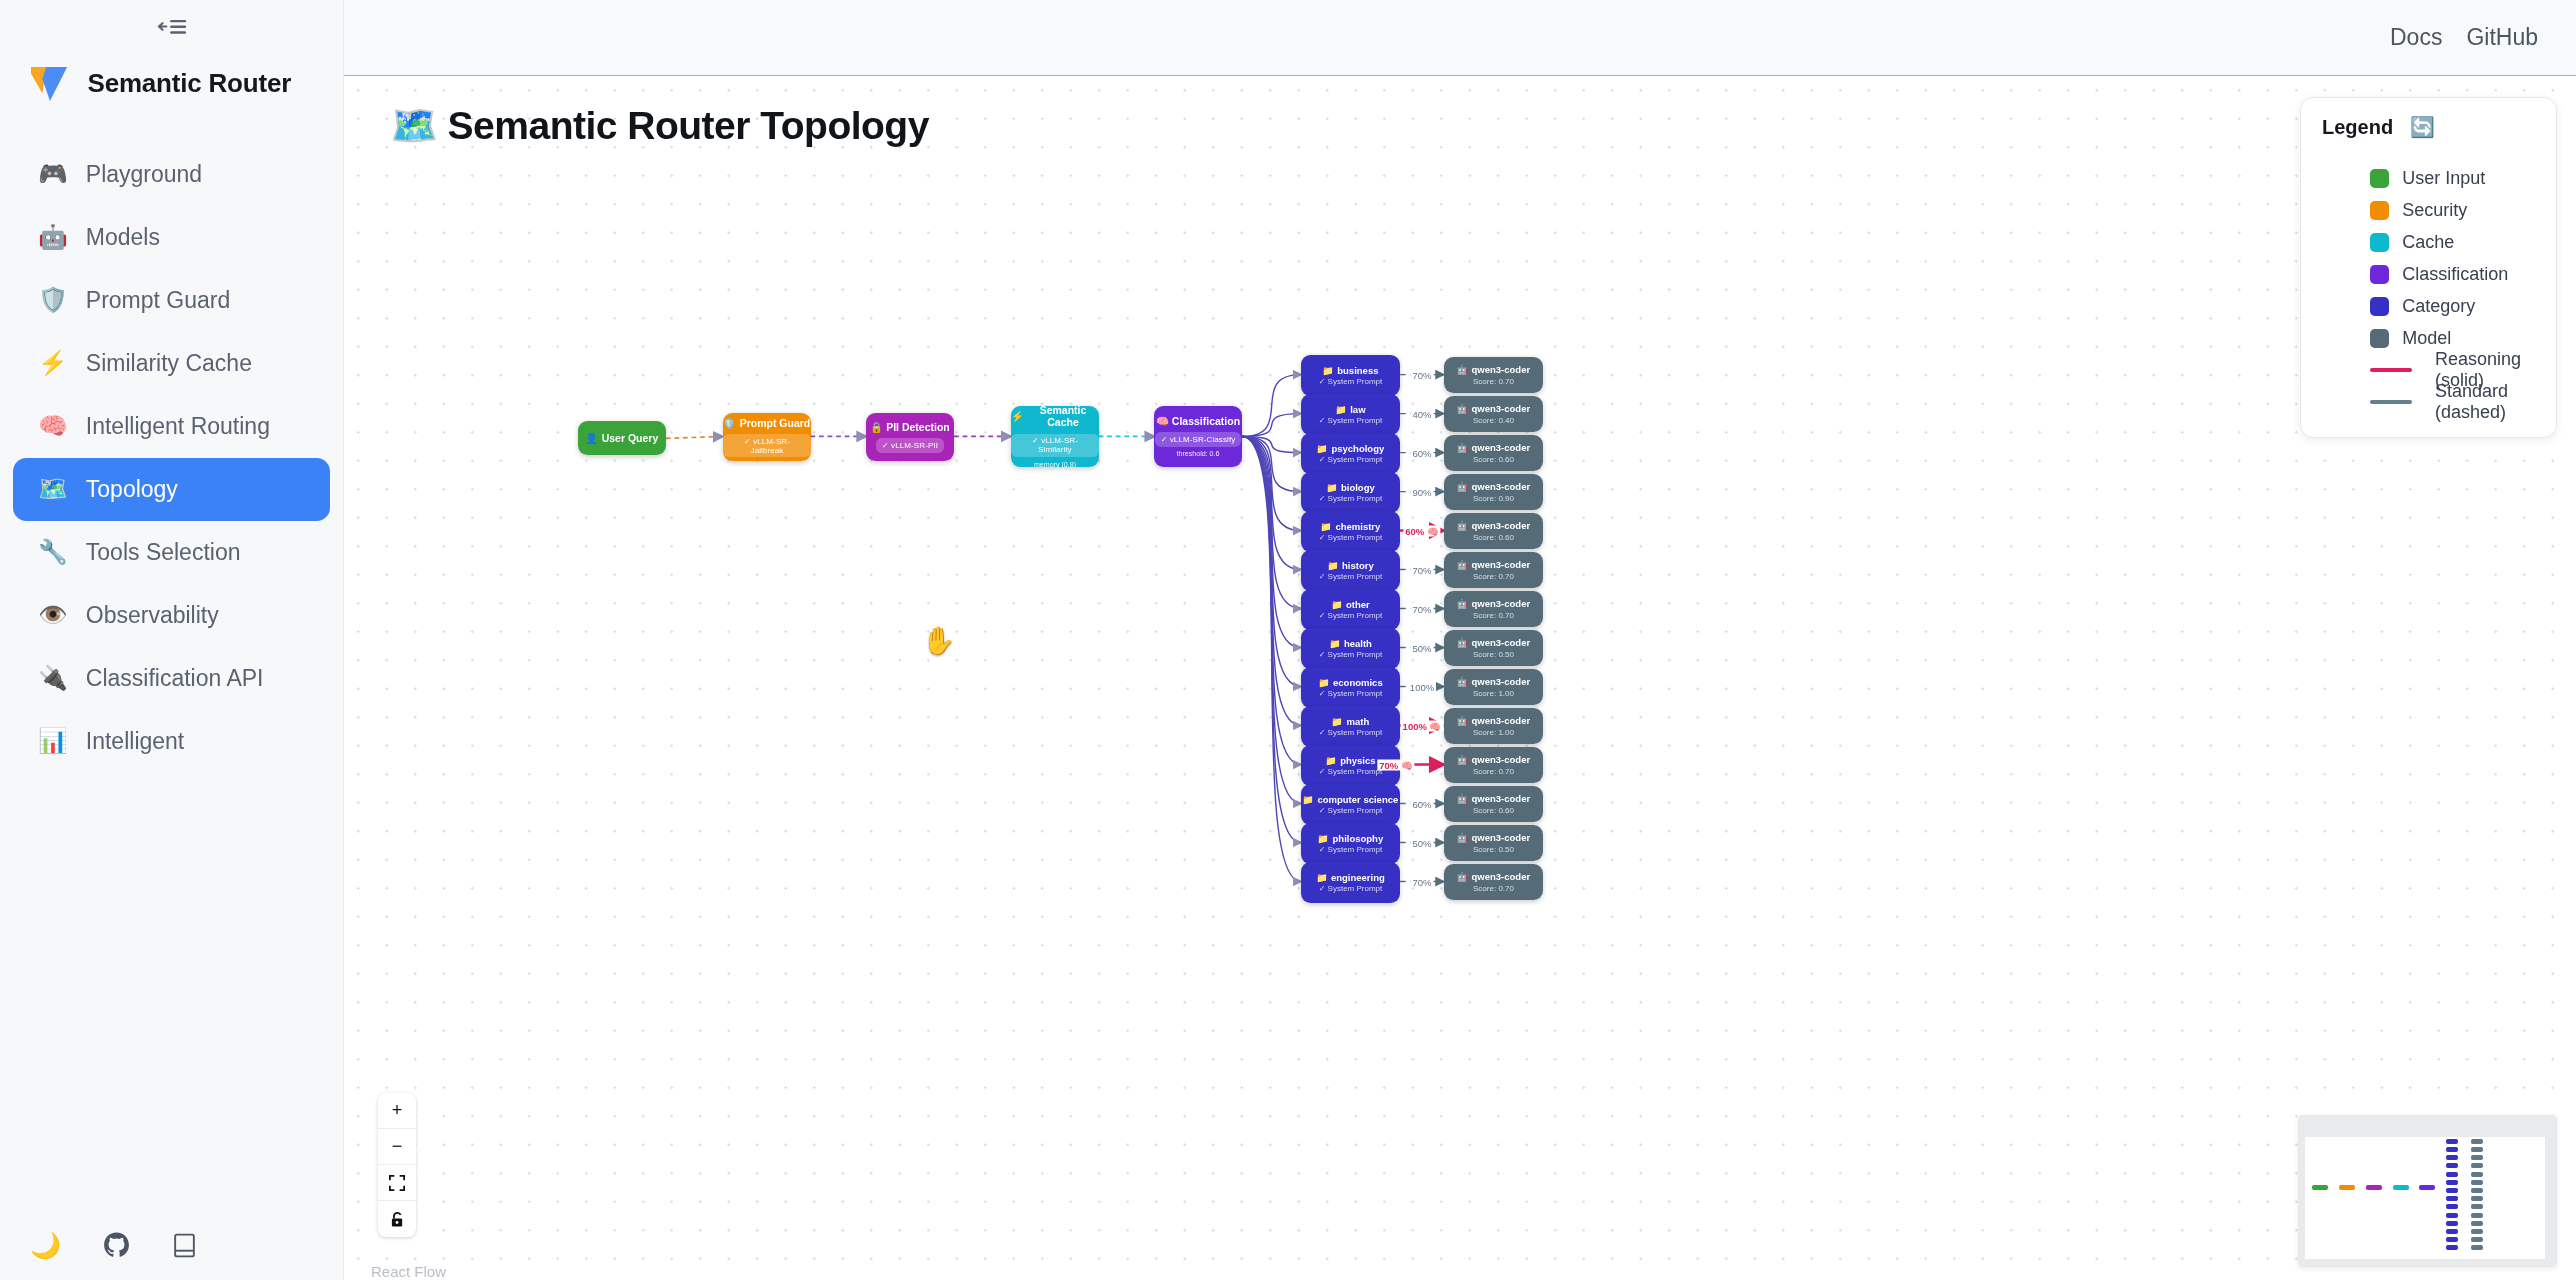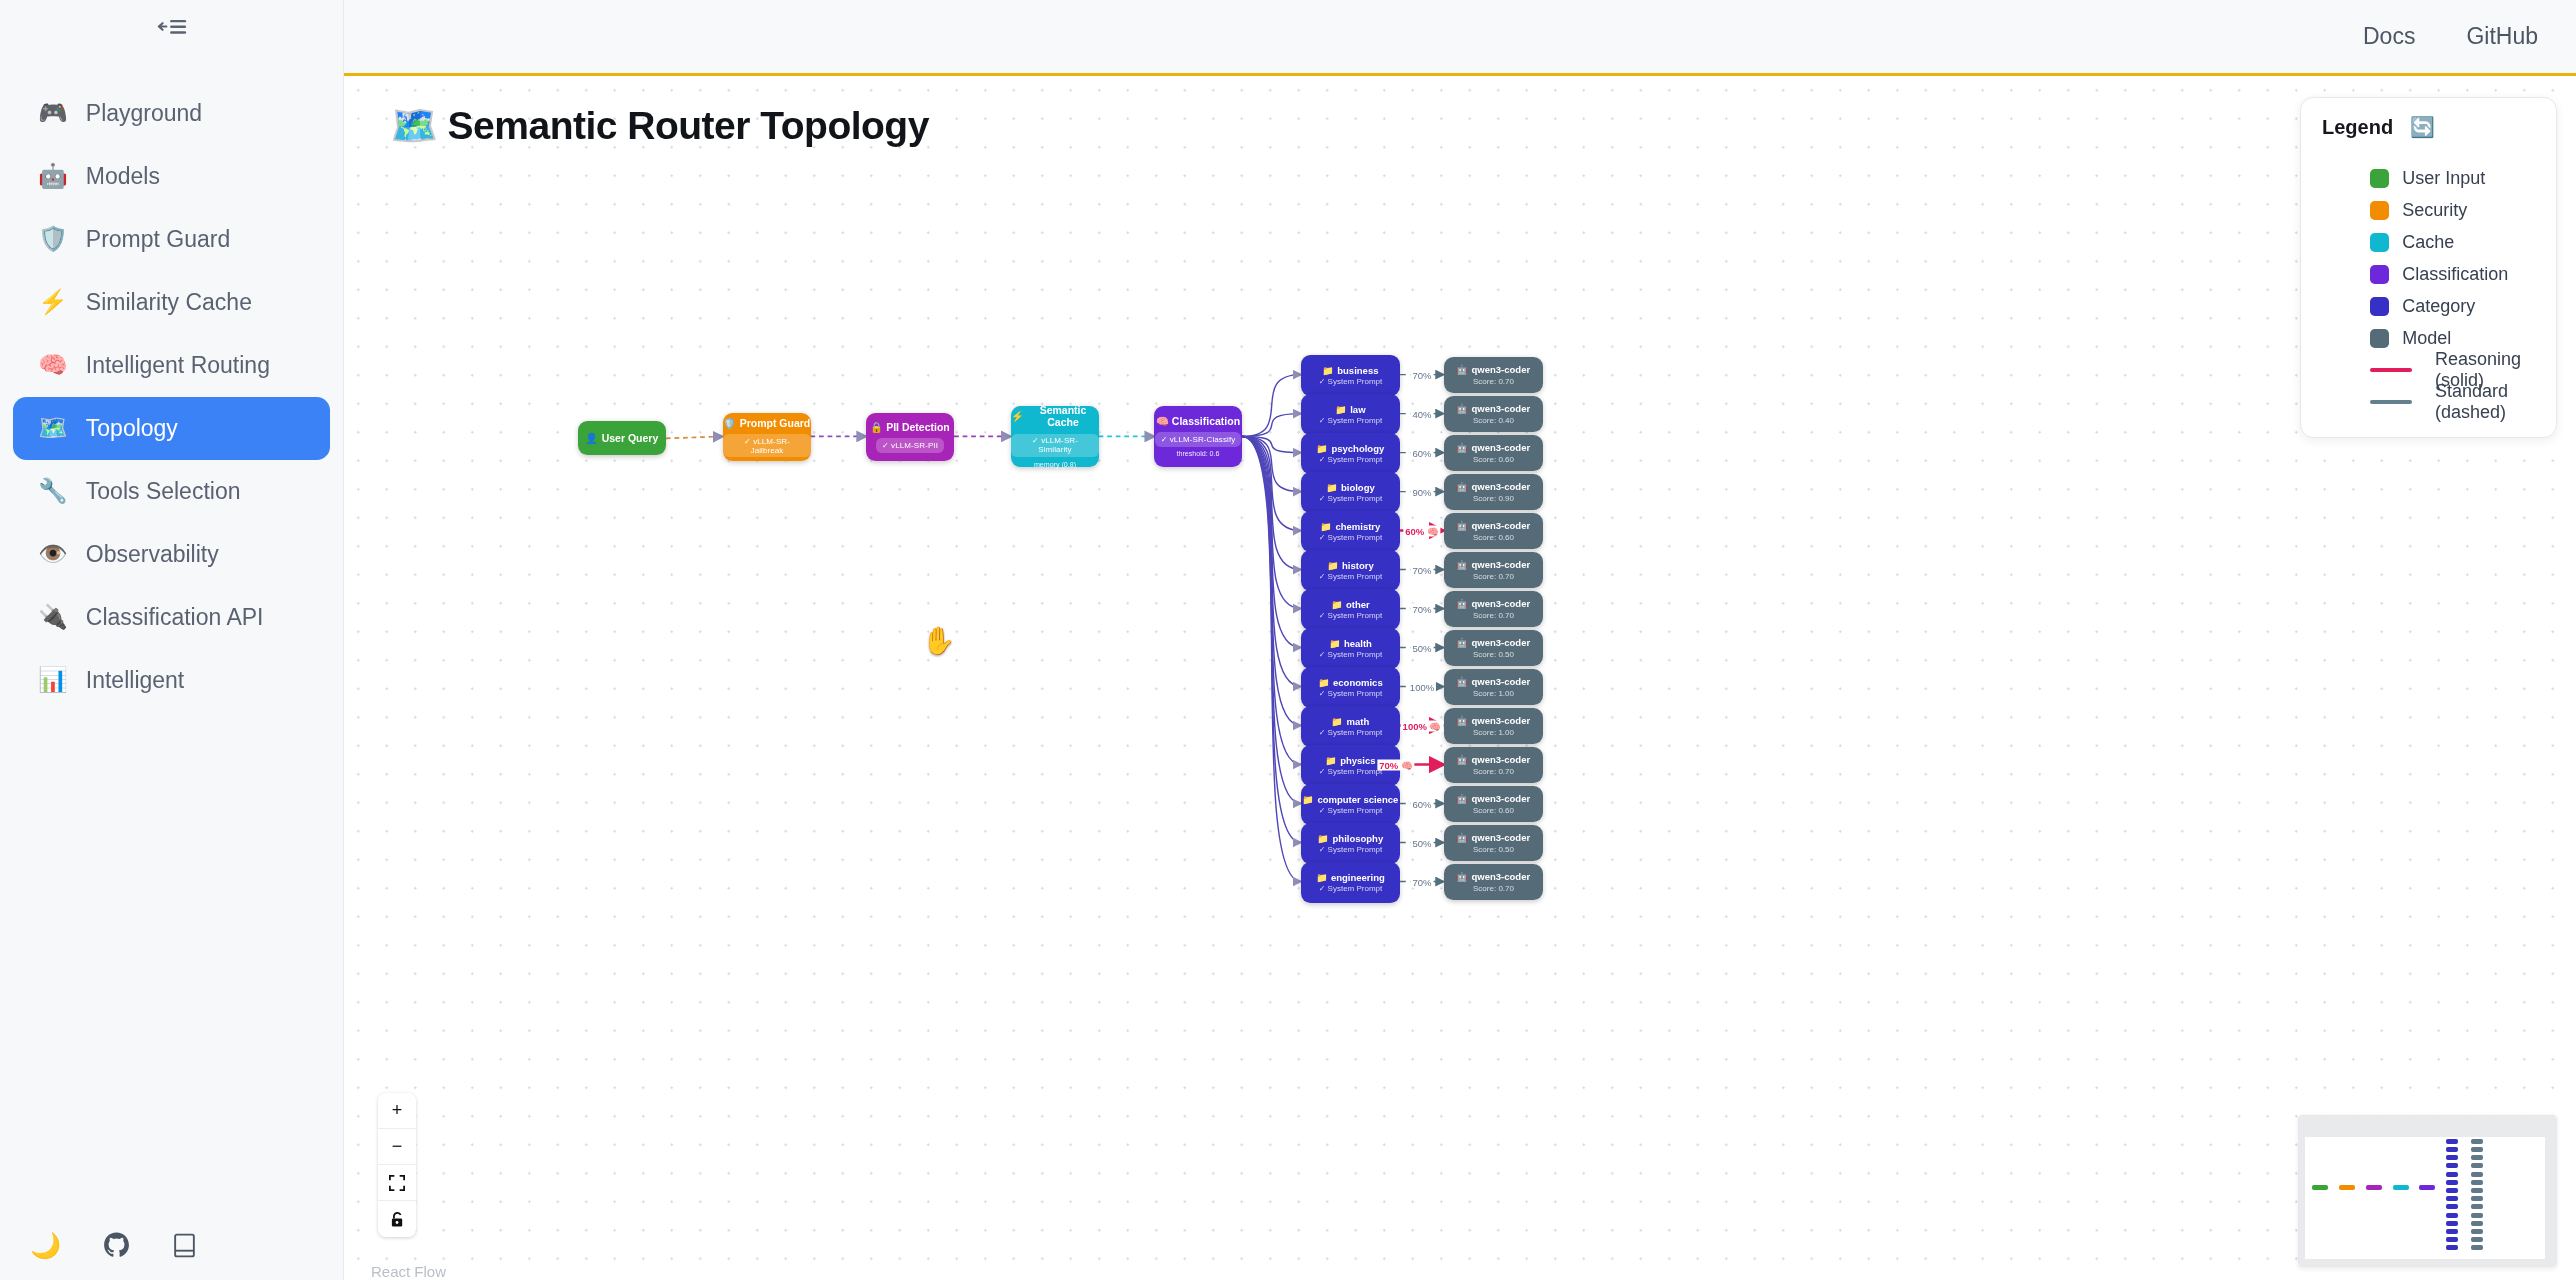--- a/index.html
+++ b/index.html
@@ -40,23 +40,23 @@
   .nav-item.active .nav-label { color:#fff; font-weight: 500;}
   .sidebar-footer {
     position: absolute; bottom: 0; left: 0; width: 344px; height: 70px;
     display: flex; align-items: center; gap: 42px; padding-left: 30px;
   }
   .sb-f-icon { font-size: 25px; cursor: pointer; color:#4b5563; display:flex; align-items:center; }
 
   
   #main { flex: 1 1 auto; position: relative; height: 1280px; background:#fff; }
   #topbar {
-    height: 76px; background: #f8f9fb; border-bottom: 3px solid #eab308;
+    height: 76px; background: #f8f9fb; border-bottom: 1px solid #eab308;
     display: flex; align-items: center; justify-content: flex-end;
-    padding-right: 38px; gap: 51px;
+    padding-right: 38px; gap: 24px;
   }
   .topbar-link { font-size: 23px; color: #4b5563; cursor: pointer; }
 
   #page-head { padding: 27px 0 0 46px; display: flex; align-items: baseline; gap: 25px; }
   #page-title { font-size: 39px; font-weight: 700; color: #111418; letter-spacing: -0.5px; display:flex; align-items:center; gap:9.5px;}
   #page-subtitle { font-size: 23px; color: #4b5563; }
 
   
   #canvas {
     position: absolute; left: 0; top: 76px; right: 0; bottom: 0;
@@ -144,20 +144,29 @@
       <span class="collapse-icon">
         <svg width="32" height="23" viewBox="0 0 34 24">
           <path d="M3 12 h8 M3 12 l4 -3.5 M3 12 l4 3.5" stroke="#5b6372" stroke-width="2.3" fill="none" stroke-linecap="round"></path>
           <rect x="15" y="5" width="17" height="2.6" rx="1.3" fill="#5b6372"></rect>
           <rect x="15" y="11" width="17" height="2.6" rx="1.3" fill="#5b6372"></rect>
           <rect x="15" y="17" width="17" height="2.6" rx="1.3" fill="#5b6372"></rect>
         </svg>
       </span>
     </div>
 
+    <div class="brand">
+      <span class="brand-logo">
+        <svg width="42" height="38" viewBox="0 0 44 40">
+          <polygon points="2,2 18,2 14,30 2,9" fill="#f5a623"></polygon>
+          <polygon points="18,2 40,2 22,38 14,15" fill="#4c8cf5"></polygon>
+        </svg>
+      </span>
+      <span class="brand-name">Semantic Router</span>
+    </div>
 
     <nav class="nav">
       <div class="nav-item">
         <span class="emoji">🎮</span>
         <span class="nav-label">Playground</span>
       </div>
       <div class="nav-item">
         <span class="emoji">🤖</span>
         <span class="nav-label">Models</span>
       </div>

